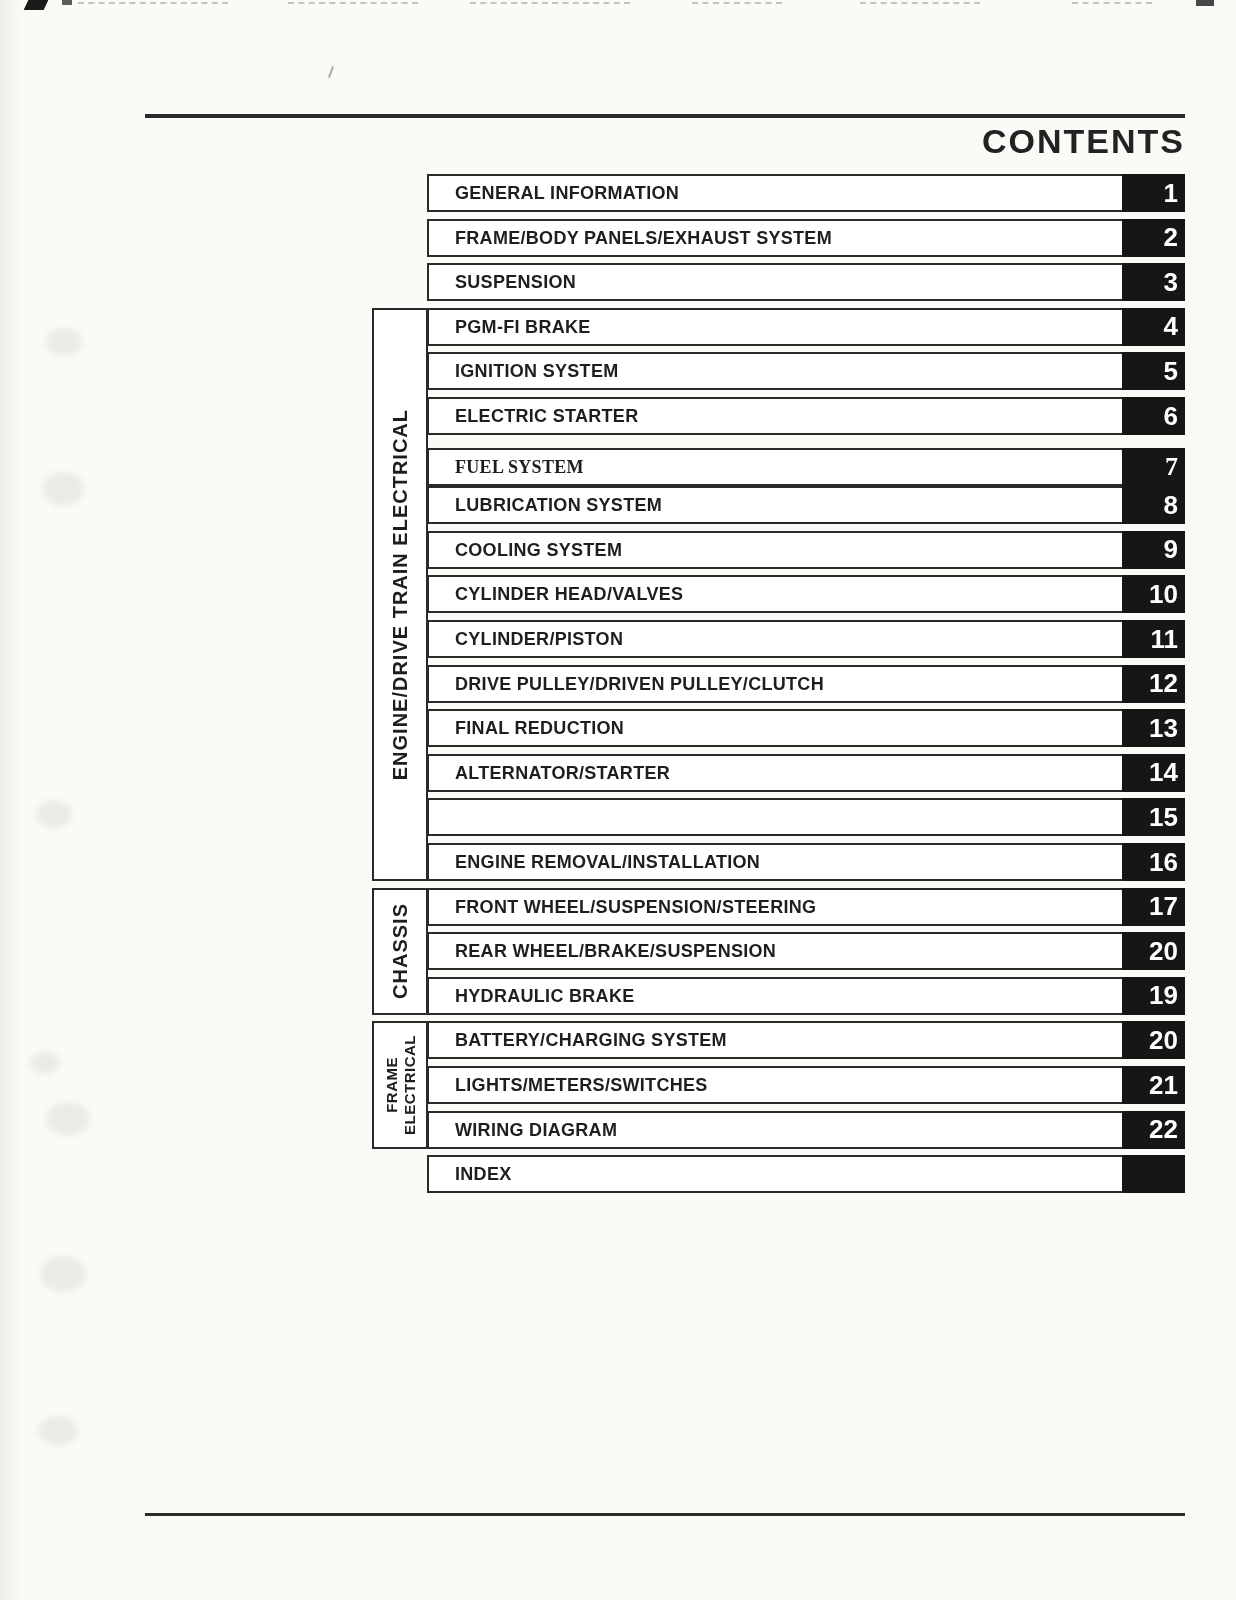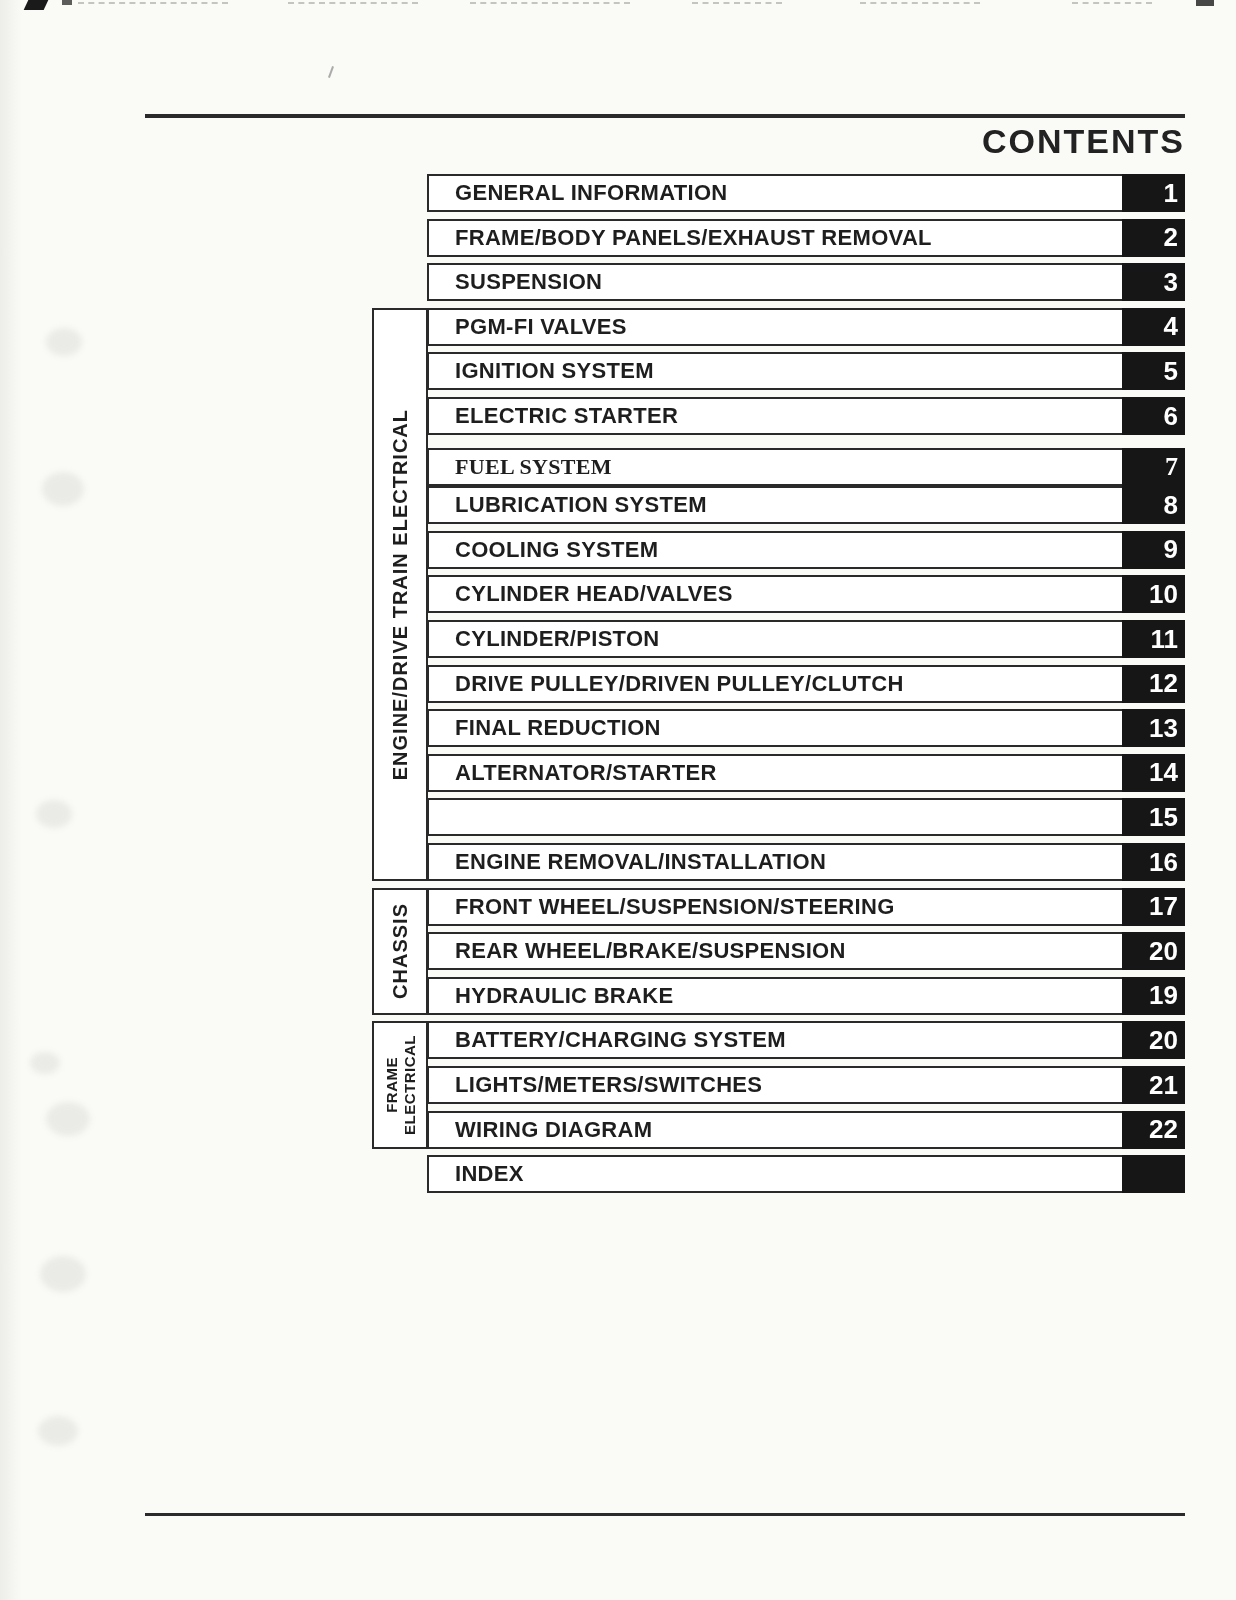--- a/index.html
+++ b/index.html
@@ -39,21 +39,21 @@
     width: 758px;
     height: 38px;
     background: #ffffff;
     border: 2px solid var(--border, #2a2a2a);
   }
   .toc-label {
     position: absolute;
     left: 26px;
     top: 50%;
     transform: translateY(-50%);
-    font-size: 22px;
+    font-size: 18px;
     font-weight: bold;
     letter-spacing: 0.3px;
     color: var(--text, #1e1e1e);
     white-space: nowrap;
   }
   .toc-tab {
     position: absolute;
     top: -2px;
     right: -2px;
     bottom: -2px;
@@ -151,33 +151,33 @@
   <div id="page-title">CONTENTS</div>
 
   <div id="toc-rows">
       <div class="toc-row" style="top: 174px;">
         <span class="toc-label">GENERAL INFORMATION</span>
         <span class="toc-tab">
           <span>1</span>
         </span>
       </div>
       <div class="toc-row" style="top: 218.6px;">
-        <span class="toc-label">FRAME/BODY PANELS/EXHAUST REMOVAL</span>
+        <span class="toc-label">FRAME/BODY PANELS/EXHAUST SYSTEM</span>
         <span class="toc-tab">
           <span>2</span>
         </span>
       </div>
       <div class="toc-row" style="top: 263.2px;">
         <span class="toc-label">SUSPENSION</span>
         <span class="toc-tab">
           <span>3</span>
         </span>
       </div>
       <div class="toc-row" style="top: 307.8px;">
-        <span class="toc-label">PGM-FI VALVES</span>
+        <span class="toc-label">PGM-FI BRAKE</span>
         <span class="toc-tab">
           <span>4</span>
         </span>
       </div>
       <div class="toc-row" style="top: 352.4px;">
         <span class="toc-label">IGNITION SYSTEM</span>
         <span class="toc-tab">
           <span>5</span>
         </span>
       </div>

